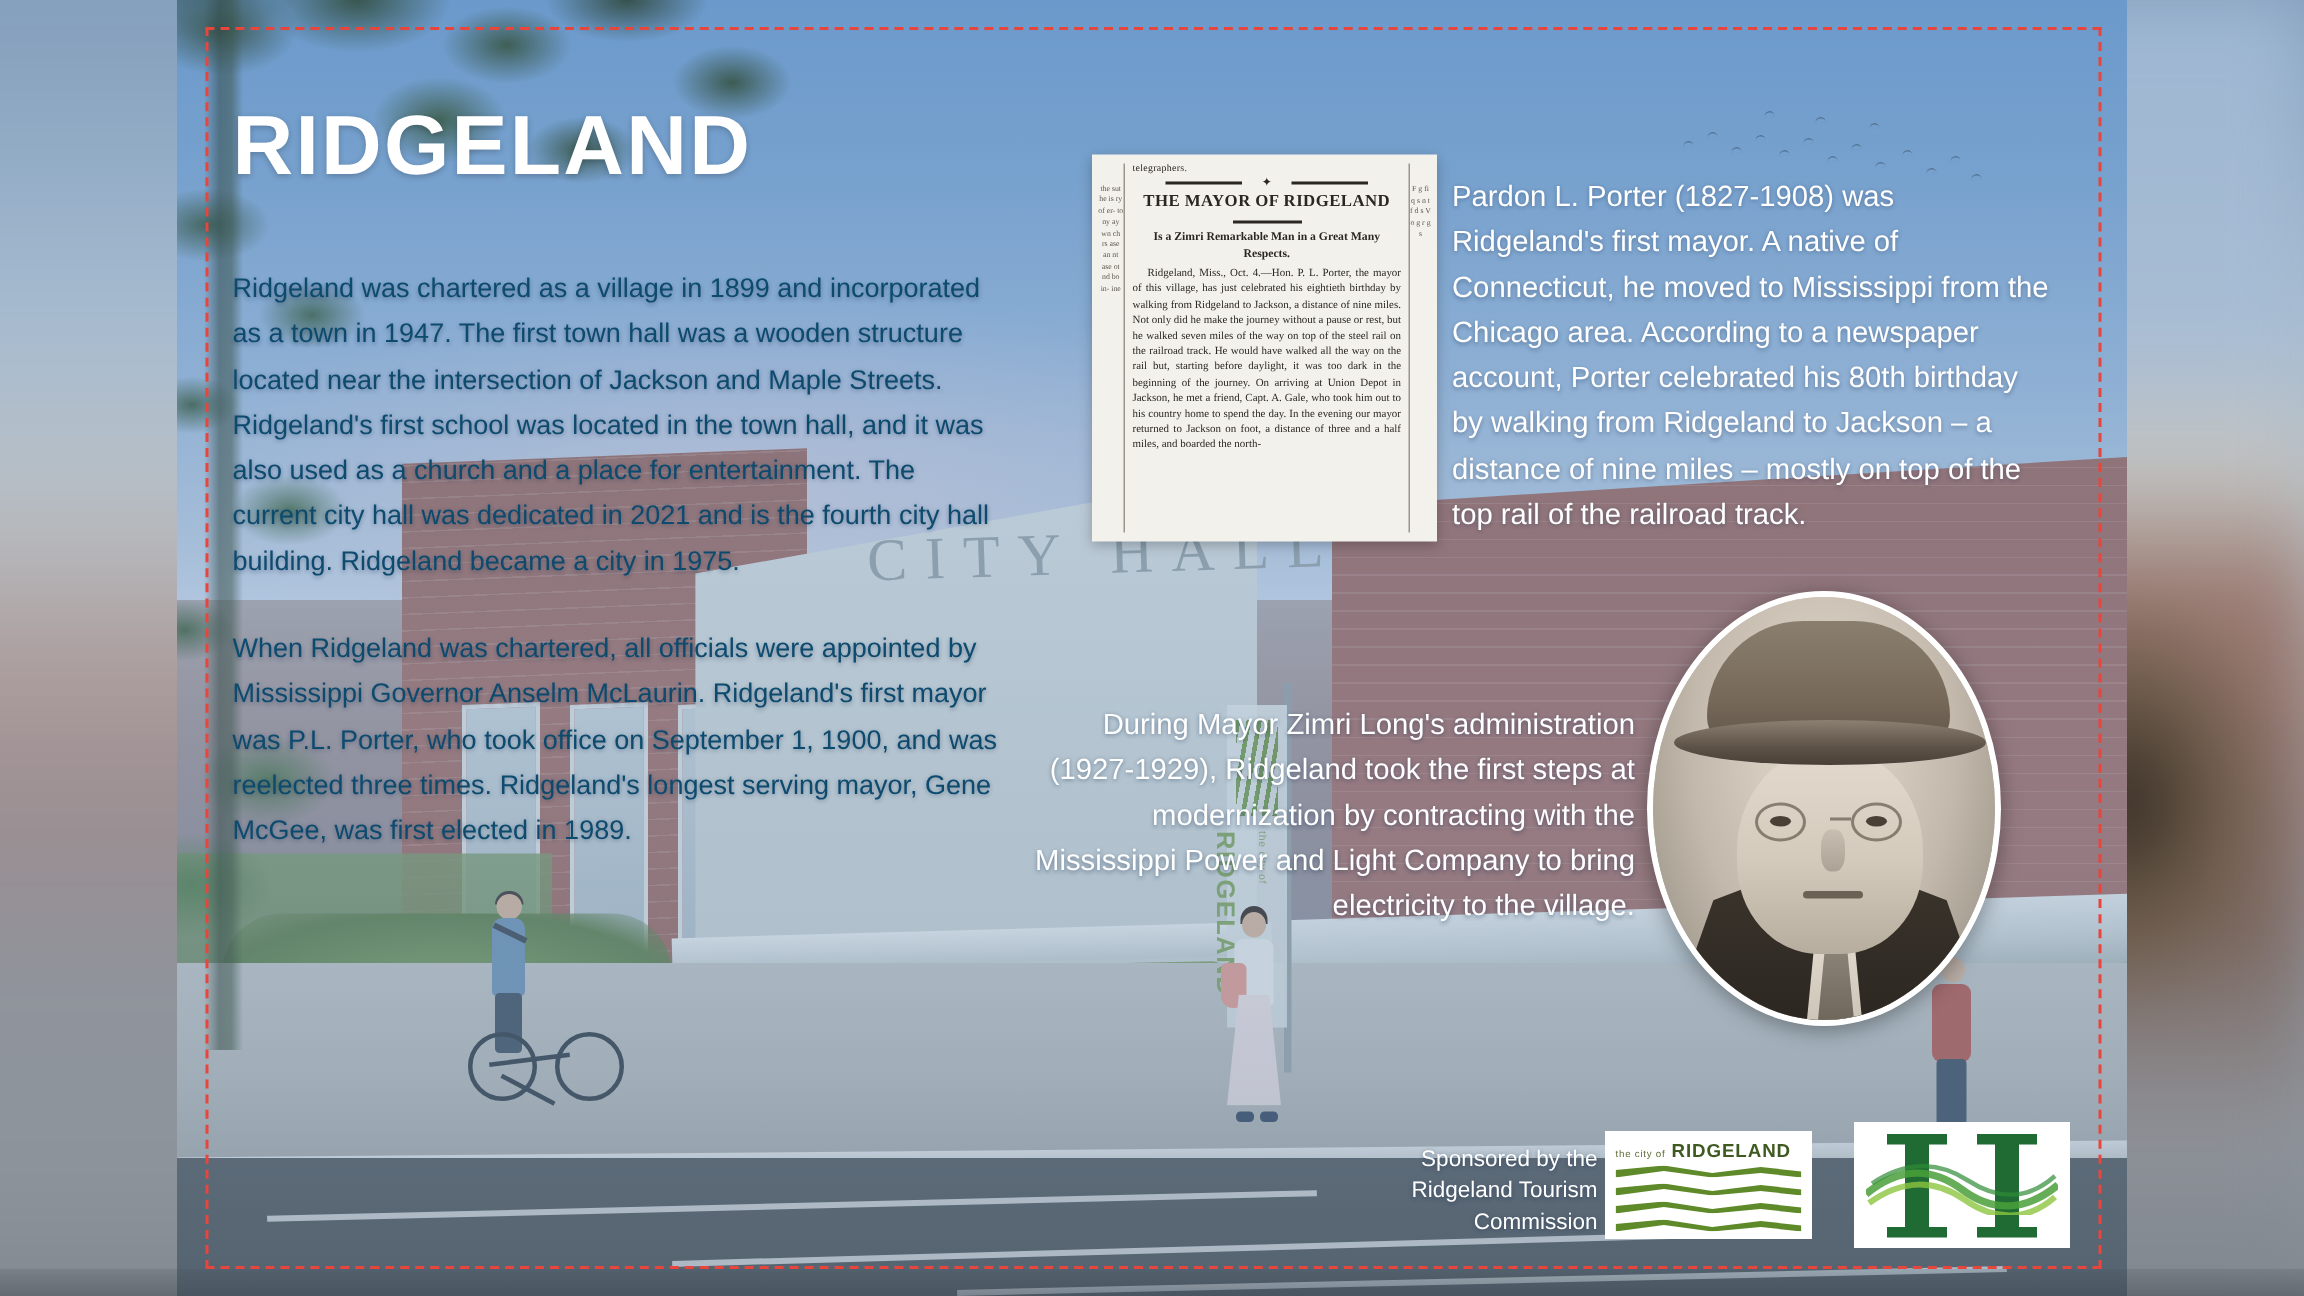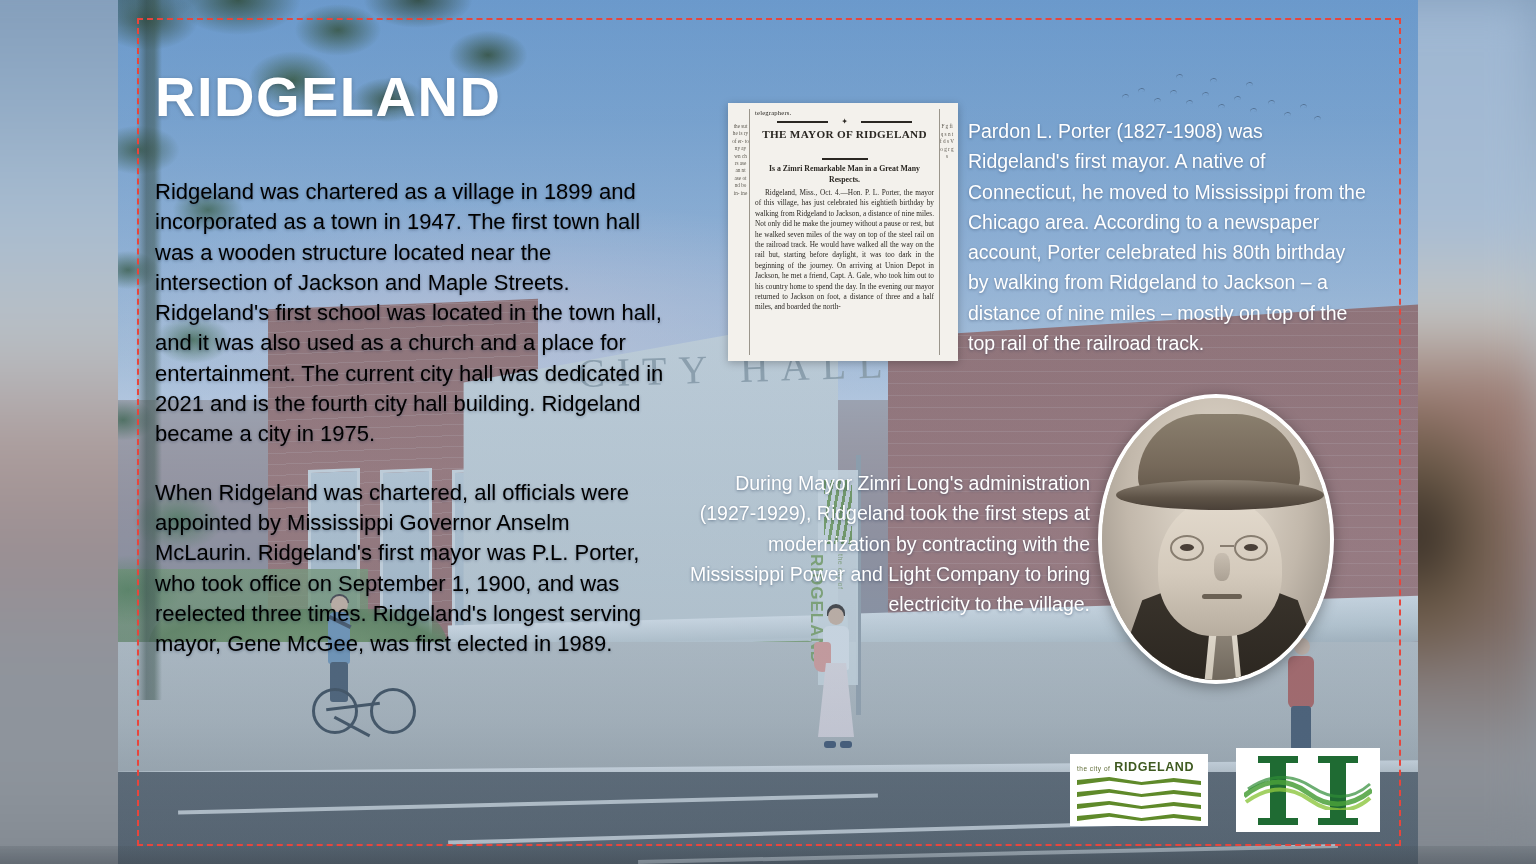--- a/index.html
+++ b/index.html
@@ -253,21 +253,21 @@
 
   .title {
     position: absolute; left: 155px; top: 64px;
     font-size: 56px; font-weight: 800; color: #ffffff;
     letter-spacing: 1.5px;
     text-shadow: 0 1px 4px rgba(0,0,0,.22);
   }
 
   .col-left {
     position: absolute; left: 155px; top: 177px; width: 512px;
-    color: #000000; font-size: 22px; line-height: 30.3px;
+    color: #0c4a6e; font-size: 18px; line-height: 30.3px;
     text-shadow: 0 1px 3px rgba(20,40,70,.38);
   }
   .col-left p + p { margin-top: 28px; }
 
   .col-right {
     position: absolute; left: 968px; top: 116px; width: 400px;
     color: #ffffff; font-size: 19.5px; line-height: 30.3px;
     text-shadow: 0 1px 3px rgba(20,40,70,.38);
   }
 
@@ -308,21 +308,21 @@
   .clip-rule:before, .clip-rule:after {
     content: ""; position: absolute; top: 3px; width: 38%; height: 1.6px; background: #2a2722;
   }
   .clip-rule:before { left: 0; } .clip-rule:after { right: 0; }
   .clip-rule span {
     position: absolute; left: 50%; top: 0; transform: translateX(-50%);
     font-size: 8px; line-height: 8px;
   }
   .clip-head {
     text-align: center; font-size: 11.2px; font-weight: bold;
-    letter-spacing: .3px; margin: 1px 0 18px;
+    letter-spacing: .3px; margin: 1px 0 7px;
   }
   .clip-rule2 { width: 46px; height: 2px; background: #2a2722; margin: 0 auto 4px; }
   .clip-sub {
     text-align: center; font-size: 7.8px; font-weight: bold; line-height: 10.5px;
     margin-bottom: 3px;
   }
   .clip-body {
     font-size: 7.3px; line-height: 10.4px; text-align: justify;
     text-indent: 10px;
   }
@@ -571,20 +571,25 @@
       <div class="pt-brim"></div>
       <div class="pt-glass" style="left:68px;"></div>
       <div class="pt-glass" style="left:132px;"></div>
       <div class="pt-glass-bridge"></div>
       <div class="pt-eye" style="left:78px;"></div>
       <div class="pt-eye" style="left:142px;"></div>
       <div class="pt-nose"></div>
       <div class="pt-mouth"></div>
     </div>
 
+    <div class="sponsor">
+      <div>Sponsored by the</div>
+      <div>Ridgeland Tourism</div>
+      <div>Commission</div>
+    </div>
 
     <div class="logo-city">
       <div class="lc-top">
         <span class="lc-small">the city of</span>
         <span class="lc-big">RIDGELAND</span>
       </div>
       <div class="lc-waves">
         <span style="top:0px;"></span>
         <span style="top:12px;"></span>
         <span style="top:24px;"></span>

